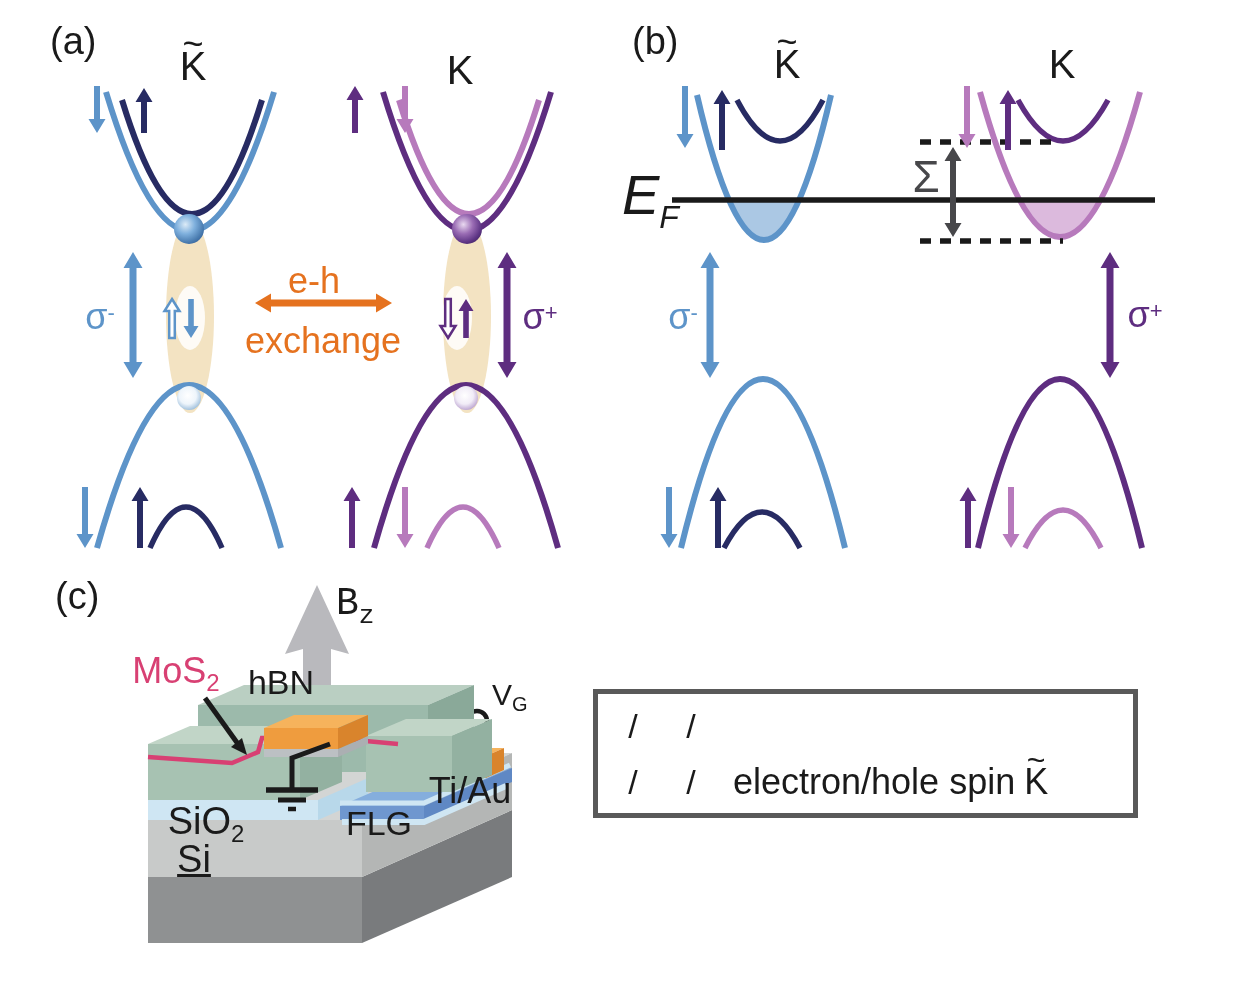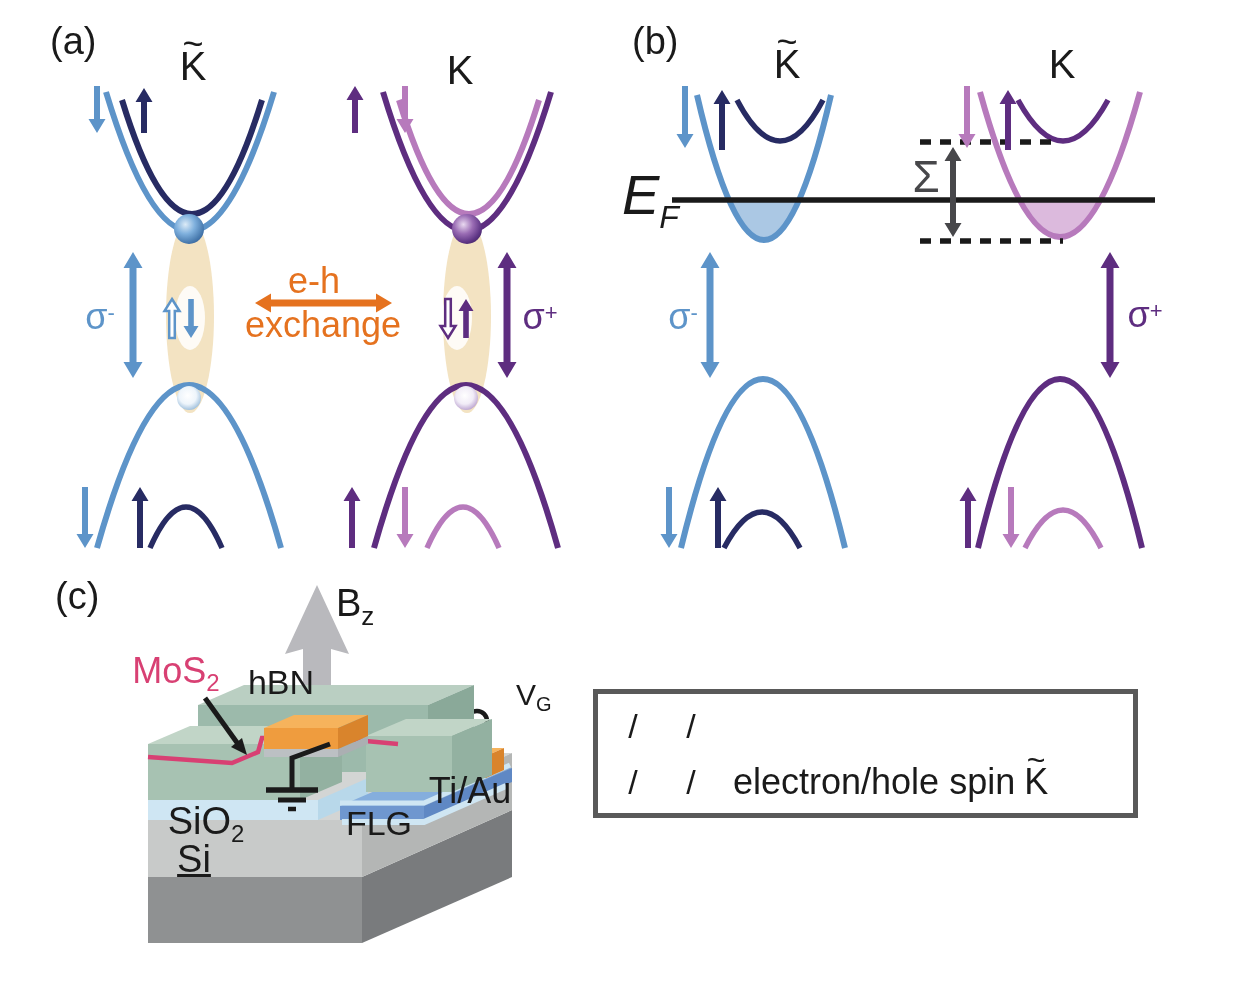--- a/index.html
+++ b/index.html
@@ -12,21 +12,21 @@
   .valley{font-size:40px;}
   .valley .tilde{position:absolute;left:50%;top:-21px;transform:translateX(-50%);font-size:36px;}
   .sigma{font-size:36px;}
   .sigma sup{font-size:22px;vertical-align:9px;}
   .eh{font-size:36px;color:var(--c-orange);}
   .ef{font-size:56px;font-style:italic;}
   .ef sub{font-size:32px;vertical-align:-14px;}
   .sum{font-size:44px;color:var(--c-dark_gray);}
   .c-lab{font-size:36px;}
   .c-lab sub{font-size:24px;vertical-align:-8px;}
-  .bz{font-size:38px;}
+  .bz{font-size:38px;font-family:Liberation Mono, monospace;}
   .bz sub{font-size:26px;vertical-align:-9px;}
   .mos2{color:var(--c-pink);}
   .vg{font-size:30px;}
   .vg sub{font-size:20px;vertical-align:-6px;}
   .legend-box{position:absolute;left:593px;top:689px;width:545px;height:129px;
               border:5px solid var(--c-legend_border);box-sizing:border-box;background:#fff;}
   .leg-text{font-size:36px;}
   .leg-text .valley-k{position:relative;display:inline-block;margin-left:9px;}
   .leg-text .valley-k .tilde{position:absolute;left:50%;top:-19px;transform:translateX(-50%);font-size:32px;}
   .slash{font-size:34px;}
@@ -238,39 +238,39 @@
     <path d="M704,806 L712,793 L707.2,793 L707.2,763 L700.8,763 L700.8,793 L696,793 Z" fill="#ffffff" stroke="var(--c-navy)" stroke-width="2.5"></path>
   </g>
 </svg>
 
 <div class="lbl panel-letter" style="left:50px;top:20px;">(a)</div>
 <div class="lbl valley ctr" style="left:193px;top:44px;"><span class="tilde">~</span><span>K</span></div>
 <div class="lbl valley ctr" style="left:460px;top:48px;"><span class="tilde"></span><span>K</span></div>
 <div class="lbl sigma ctr" style="left:100px;top:296px;color:var(--c-light_blue);"><span>σ</span><sup>-</sup></div>
 <div class="lbl sigma ctr" style="left:540px;top:296px;color:var(--c-dark_purple);"><span>σ</span><sup>+</sup></div>
 <div class="lbl eh ctr" style="left:314px;top:260px;">e-h</div>
-<div class="lbl eh ctr" style="left:323px;top:304px;text-align:right;">exchange</div>
+<div class="lbl eh ctr" style="left:323px;top:320px;text-align:right;">exchange</div>
 
 <div class="lbl panel-letter" style="left:632px;top:20px;">(b)</div>
 <div class="lbl valley ctr" style="left:787px;top:42px;"><span class="tilde">~</span><span>K</span></div>
 <div class="lbl valley ctr" style="left:1062px;top:42px;"><span class="tilde"></span><span>K</span></div>
 <div class="lbl ef" style="left:622px;top:162px;"><span>E</span><sub>F</sub></div>
 <div class="lbl sum ctr" style="left:926px;top:152px;">Σ</div>
 <div class="lbl sigma ctr" style="left:683px;top:296px;color:var(--c-light_blue);"><span>σ</span><sup>-</sup></div>
 <div class="lbl sigma ctr" style="left:1145px;top:294px;color:var(--c-dark_purple);"><span>σ</span><sup>+</sup></div>
 
 <div class="lbl panel-letter" style="left:55px;top:575px;">(c)</div>
 <div class="lbl bz" style="left:336px;top:582px;"><span>B</span><sub>z</sub></div>
 <div class="lbl c-lab mos2 ctr" style="left:176px;top:650px;"><span>MoS</span><sub>2</sub></div>
 <div class="lbl c-lab ctr" style="left:281px;top:663px;font-size:34px;">hBN</div>
 <div class="lbl c-lab ctr" style="left:206px;top:800px;font-size:38px;"><span>SiO</span><sub>2</sub></div>
 <div class="lbl c-lab ctr" style="left:194px;top:838px;font-size:38px;text-decoration:underline;">Si</div>
 <div class="lbl c-lab ctr" style="left:379px;top:804px;font-size:34px;">FLG</div>
 <div class="lbl c-lab ctr" style="left:470px;top:770px;font-size:36px;">Ti/Au</div>
-<div class="lbl vg" style="left:492px;top:678px;margin-left:24px;"><span>V</span><sub>G</sub></div>
+<div class="lbl vg" style="left:492px;top:678px;"><span>V</span><sub>G</sub></div>
 
 <div class="legend-box"></div>
 <div class="lbl slash ctr" style="left:633px;top:707px;">/</div>
 <div class="lbl slash ctr" style="left:691px;top:707px;">/</div>
 <div class="lbl slash ctr" style="left:633px;top:763px;">/</div>
 <div class="lbl slash ctr" style="left:691px;top:763px;">/</div>
 <div class="lbl leg-text" style="left:733px;top:761px;"><span>electron/hole spin</span><span class="valley-k"><span class="tilde">~</span><span>K</span></span></div>
 
 </div>
 

